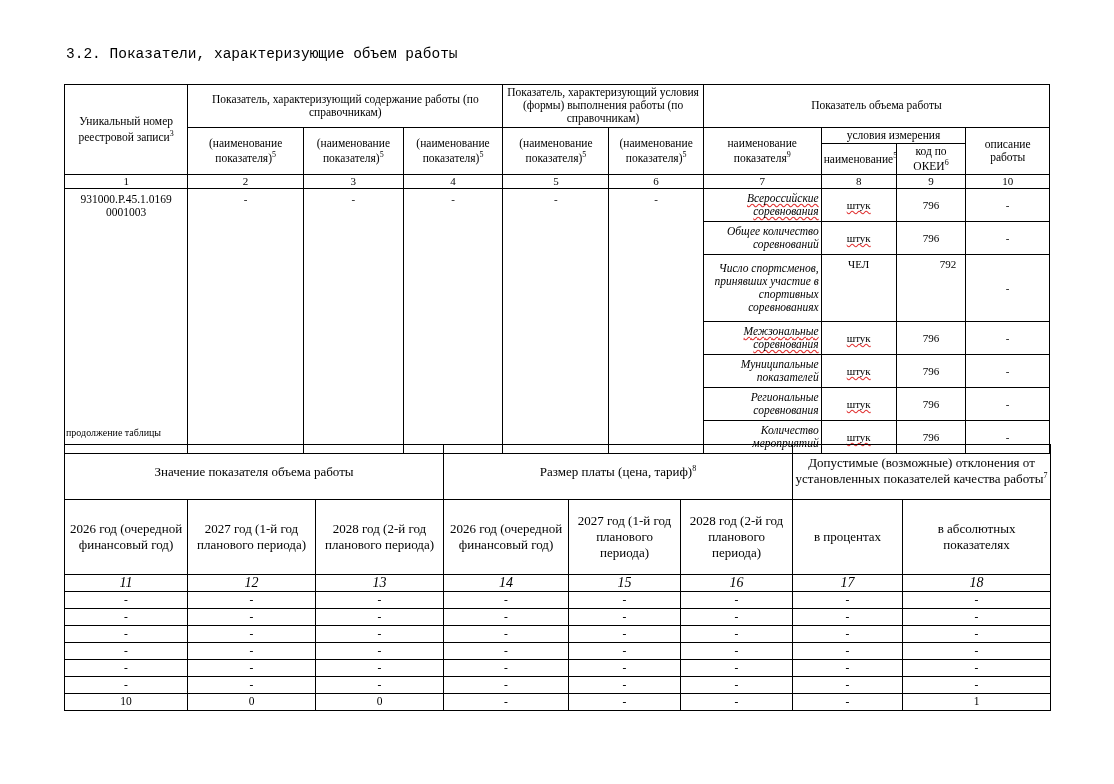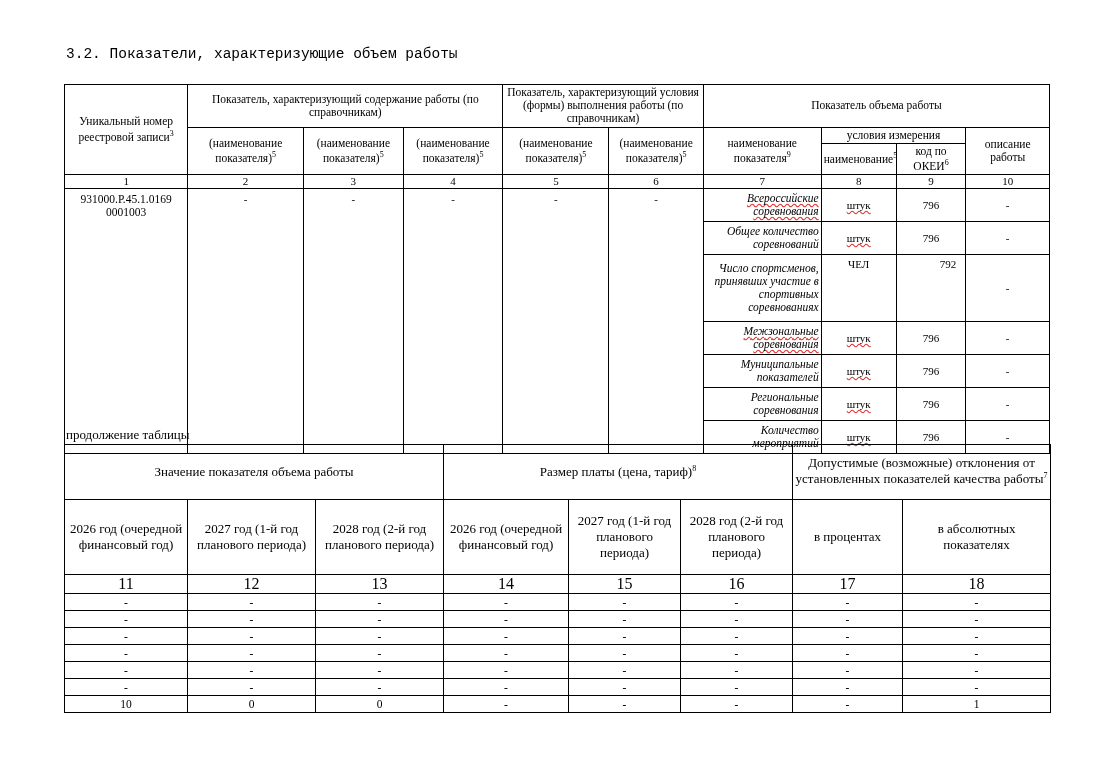--- a/index.html
+++ b/index.html
@@ -64,38 +64,39 @@
   .spell {
     text-decoration: underline;
     text-decoration-color: #e03030;
     text-decoration-style: wavy;
     text-decoration-skip-ink: none;
   }
   .cont-label {
     position: absolute;
     left: 66px;
     top: 427px;
-    font-size: 13px;
+    font-size: 10px;
   }
   #table2 {
     position: absolute;
     left: 64px;
     top: 444px;
     width: 986px;
     border-radius: 8px;
   }
   #table2 .hdr {
     font-size: 13px;
   }
   #table2 .sub {
     font-size: 13px;
     line-height: 1.25;
   }
   #table2 .numrow td {
-    font-size: 16px;
+    font-size: 14px;
+    font-style: italic;
   }
   #table2 .datarow td {
     font-size: 11.5px;
     height: 14px;
   }
   .sup {
     font-size: 8px;
     vertical-align: super;
   }
 </style>

